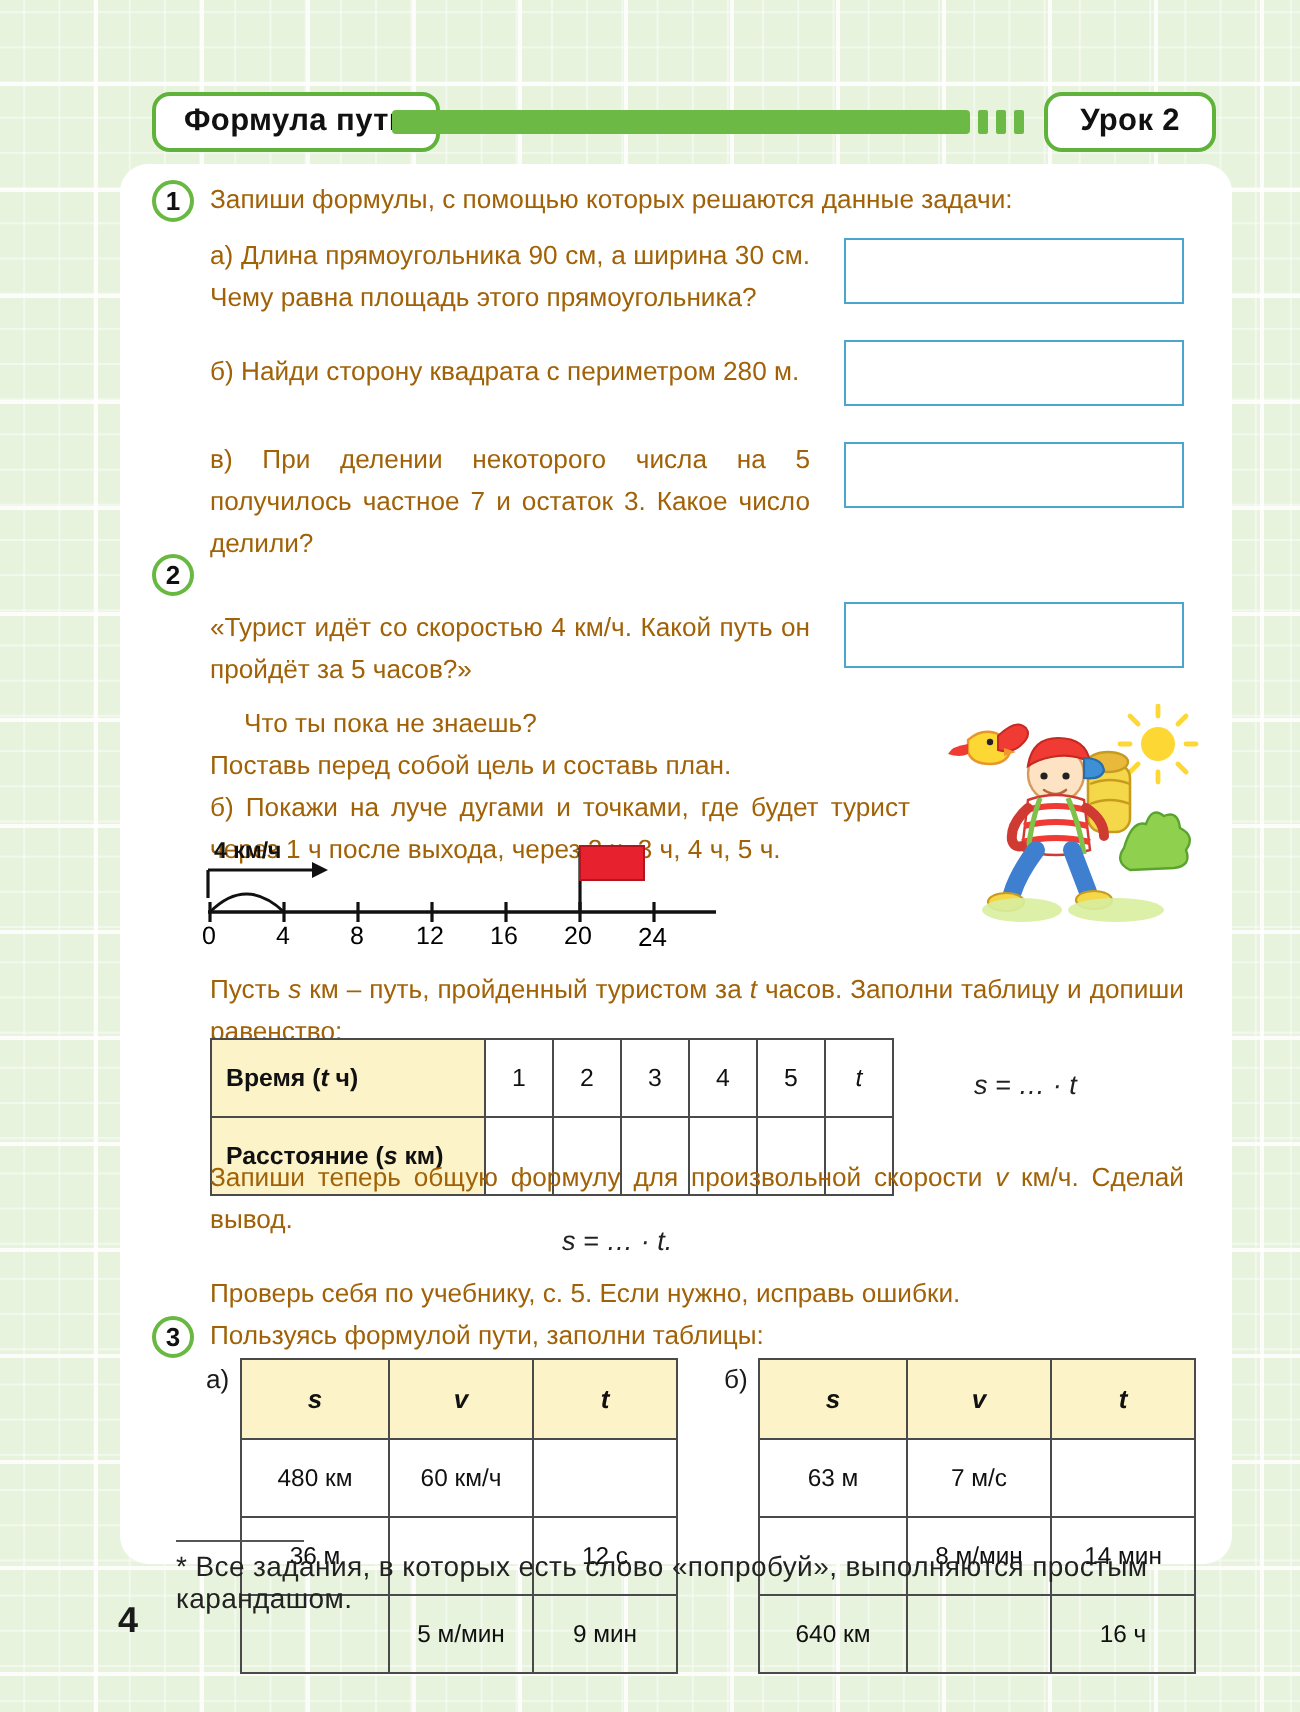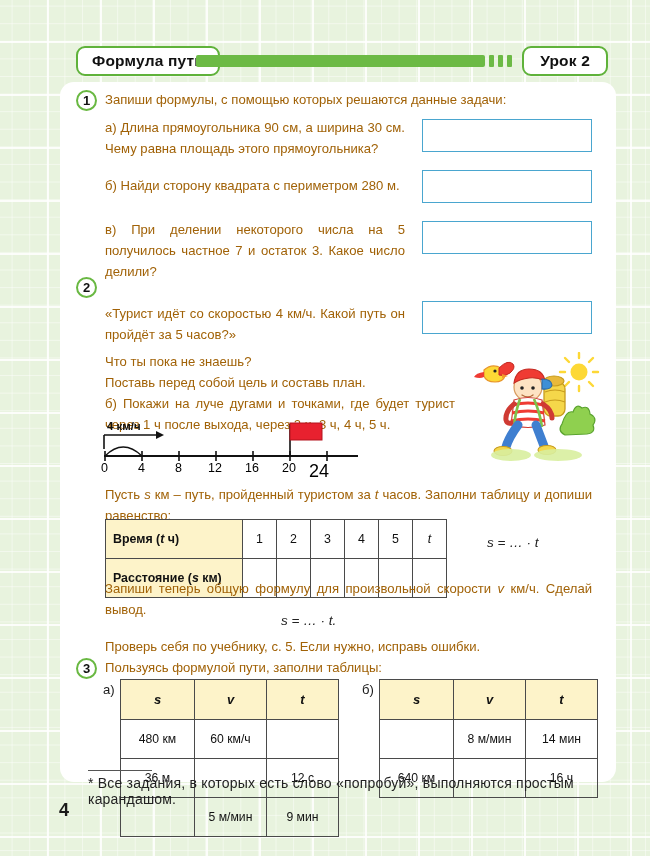--- a/index.html
+++ b/index.html
@@ -171,21 +171,21 @@
   <div class="txt" style="left:105px; top:219px; width:300px;">в) При делении некоторого числа на 5 получилось частное 7 и остаток 3. Какое число делили?</div>
   <div class="ansbox" style="left:422px; top:221px; width:170px; height:33px;"></div>
 
   <div class="tasknum" style="left:76px; top:277px;">
     <span>2</span>
   </div>
 
   <div class="txt" style="left:105px; top:303px; width:300px;">«Турист идёт со скоростью 4 км/ч. Какой путь он пройдёт за 5 часов?»</div>
   <div class="ansbox" style="left:422px; top:301px; width:170px; height:33px;"></div>
 
-  <div class="txt nj" style="left:105px; top:351px; width:330px;">Что ты пока не знаешь?</div>
+  <div class="txt nj" style="left:122px; top:351px; width:330px;">Что ты пока не знаешь?</div>
   <div class="txt nj" style="left:105px; top:372px; width:340px;">Поставь перед собой цель и составь план.</div>
 
   <div class="txt" style="left:105px; top:393px; width:350px;">б) Покажи на луче дугами и точками, где будет турист через 1 ч после выхода, через 2 ч, 3 ч, 4 ч, 5 ч.</div>
 
   <div class="illus">
     <svg viewBox="0 0 136 112" width="136" height="112">
 
       <g>
         <circle cx="113" cy="20" r="8.5" fill="#fdd835"></circle>
         <g stroke="#fdd835" stroke-width="2.4" stroke-linecap="round">
@@ -282,21 +282,21 @@
     </svg>
   </div>
   <div style="position:absolute; left:107px; top:420px; font-size:11.5px; font-weight:bold; color:#111;">4 км/ч</div>
   <div style="position:absolute; left:100px; top:461px; width:262px; height:16px;">
     <span style="position:absolute; left:1px;   font-size:12.5px;">0</span>
     <span style="position:absolute; left:38px;  font-size:12.5px;">4</span>
     <span style="position:absolute; left:75px;  font-size:12.5px;">8</span>
     <span style="position:absolute; left:108px; font-size:12.5px;">12</span>
     <span style="position:absolute; left:145px; font-size:12.5px;">16</span>
     <span style="position:absolute; left:182px; font-size:12.5px;">20</span>
-    <span style="position:absolute; left:209px; font-size:18px;">24</span>
+    <span style="position:absolute; left:219px; font-size:13px;">24</span>
   </div>
 
   <div class="txt" style="left:105px; top:484px; width:487px;">Пусть <i>s</i> км – путь, пройденный туристом за <i>t</i> часов. Заполни таблицу и допиши равенство:</div>
 
   <table class="t-main">
     <tbody>
         <tr>
       <td class="hdr">Время (<i>t</i> ч)</td>
       <td class="cell">1</td>
       <td class="cell">2</td>
@@ -356,20 +356,25 @@
 
   <div class="sublabel" style="left:362px; top:682px;">б)</div>
   <table class="t-small t-b">
     <tbody>
         <tr>
       <th class="c1">s</th>
       <th class="c2">v</th>
       <th class="c3">t</th>
     </tr>
     <tr>
+      <td>63 м</td>
+      <td>7 м/с</td>
+      <td></td>
+    </tr>
+    <tr>
       <td></td>
       <td>8 м/мин</td>
       <td>14 мин</td>
     </tr>
     <tr>
       <td>640 км</td>
       <td></td>
       <td>16 ч</td>
     </tr>
   </tbody>

